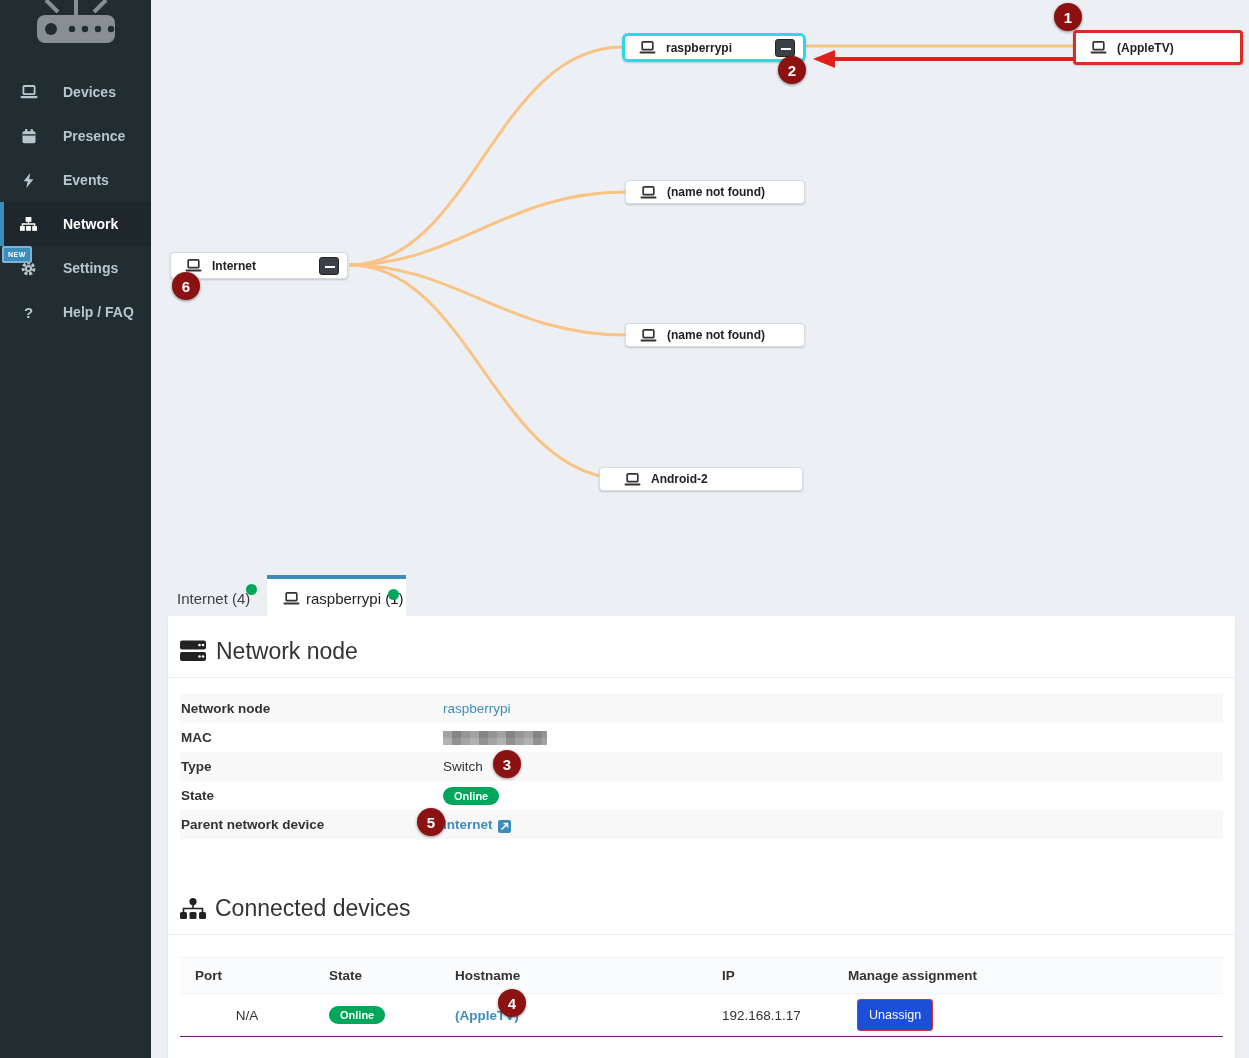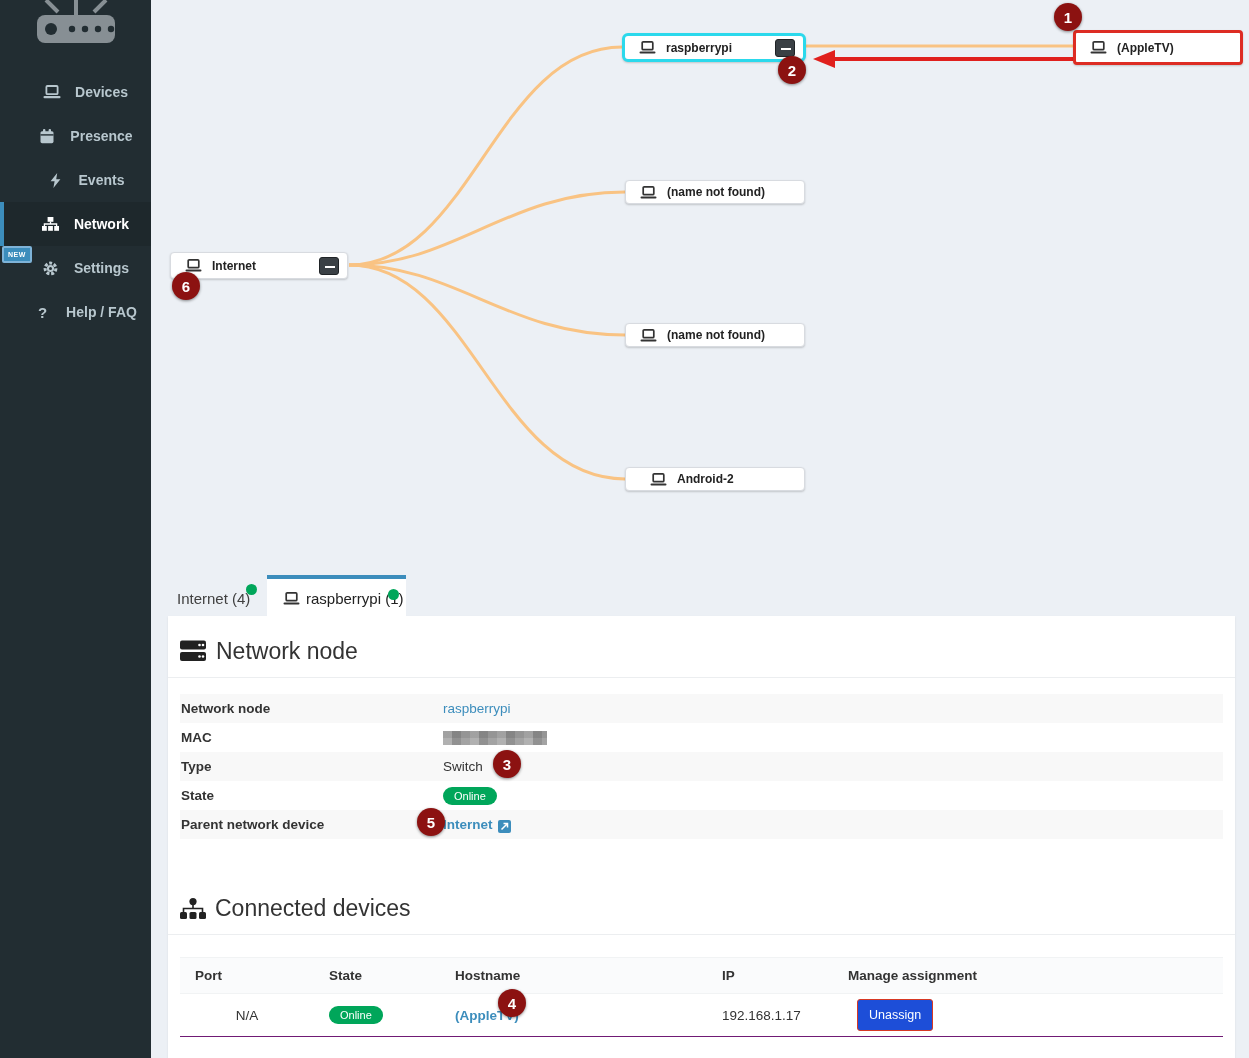--- a/index.html
+++ b/index.html
@@ -3,22 +3,22 @@
 <meta charset="utf-8">
 <style>
   * { box-sizing: border-box; margin: 0; padding: 0; }
   html,body { width:1249px; height:1058px; overflow:hidden; }
   body { font-family:"Liberation Sans", sans-serif; background:#ecf0f5; position:relative; }
 
   
   .sidebar { position:absolute; left:0; top:0; width:151px; height:1058px; background:#222d32; z-index:3; }
   .router-logo { position:absolute; left:28px; top:0; width:96px; height:52px; }
   .nav { position:absolute; top:70px; left:0; width:100%; }
-  .nav-item { display:flex; align-items:center; height:44px; padding-left:19px; gap:14px;
-              color:#b8c7ce; font-size:14px; font-weight:700; cursor:pointer;justify-content:center; }
+  .nav-item { display:flex; align-items:center; height:44px; padding-left:19px; gap:25px;
+              color:#b8c7ce; font-size:14px; font-weight:700; cursor:pointer; }
   .nav-item .ic { width:19px; display:flex; justify-content:center; align-items:center; }
   .nav-item.active { background:#1e282c; color:#fff; border-left:4px solid #3c8dbc; padding-left:15px; }
   .new-badge { position:absolute; left:2px; top:246px; background:#3c8dbc; border:2px solid #7eb3d8;
                color:#fff; font-size:7px; font-weight:700; padding:3px 4px; border-radius:2px;
                letter-spacing:.5px; z-index:5; }
   .q-ic { font-size:15px; font-weight:700; }
 
   
   .main { position:absolute; left:151px; top:0; right:0; bottom:0; }
   .topo-svg { position:absolute; left:0; top:0; z-index:0; }
@@ -53,21 +53,21 @@
   .section-h { display:flex; align-items:center; gap:9px; font-size:23px; color:#333;
                margin:22px 12px 12px 12px; font-weight:400; }
   .divider { border-bottom:1px solid #eceef0; }
 
   table.detail { width:1043px; margin:16px 12px 0 12px; border-collapse:collapse; font-size:13.5px; color:#333; }
   table.detail tr { height:29px; }
   table.detail tr:nth-child(odd) { background:#f8f8f8; }
   table.detail td.lbl { width:263px; font-weight:700; padding-left:1px; }
   a.lnk { color:#3c8dbc; text-decoration:none; cursor:pointer; }
   .bold { font-weight:700; }
-  .pill { display:inline-block; background:#00a65a; color:#fff; font-size:11px; font-weight:400;
+  .pill { display:inline-block; background:#00a65a; color:#fff; font-size:11px; font-weight:700;
           padding:3px 11px; border-radius:10px; line-height:12px; }
   .redacted { display:inline-block; width:104px; height:14px; vertical-align:middle;
      background:repeating-linear-gradient(0deg,#cfcfcf 0 7px,#bdbdbd 7px 14px),
                 repeating-linear-gradient(90deg,#dadada 0 9px,#b3b3b3 9px 18px,#c9c9c9 18px 27px);
      background-blend-mode:multiply; }
   .extlink { display:inline-flex; width:13px; height:13px; background:#3c8dbc; border-radius:2px;
              margin-left:5px; vertical-align:-2px; align-items:center; justify-content:center; cursor:pointer; }
 
   .sect2 { margin-top:56px; }
   table.conn { width:1043px; margin:22px 12px 0 12px; border-collapse:collapse; font-size:13.5px; color:#333;
@@ -211,21 +211,21 @@
   <div class="node" style="left:474px; top:323px; width:180px; height:24px;">
     <span class="lap">
       <svg width="17" height="13" viewBox="0 0 17 13">
           <rect x="3.2" y="0.9" width="10.6" height="7.8" rx="1" fill="none" stroke="#333" stroke-width="1.7"></rect>
           <rect x="0.5" y="10.4" width="16" height="2" rx="1" fill="#333"></rect>
         </svg>
     </span>
     <span>(name not found)</span>
   </div>
 
-  <div class="node" style="left:474px; top:467px; width:180px; height:24px;padding-left:24px;">
+  <div class="node" style="left:448px; top:467px; width:204px; height:24px;padding-left:24px;">
     <span class="lap">
       <svg width="17" height="13" viewBox="0 0 17 13">
           <rect x="3.2" y="0.9" width="10.6" height="7.8" rx="1" fill="none" stroke="#333" stroke-width="1.7"></rect>
           <rect x="0.5" y="10.4" width="16" height="2" rx="1" fill="#333"></rect>
         </svg>
     </span>
     <span>Android-2</span>
   </div>
 
   <div class="node flagged" style="left:922px; top:30px; width:170px; height:35px;">

